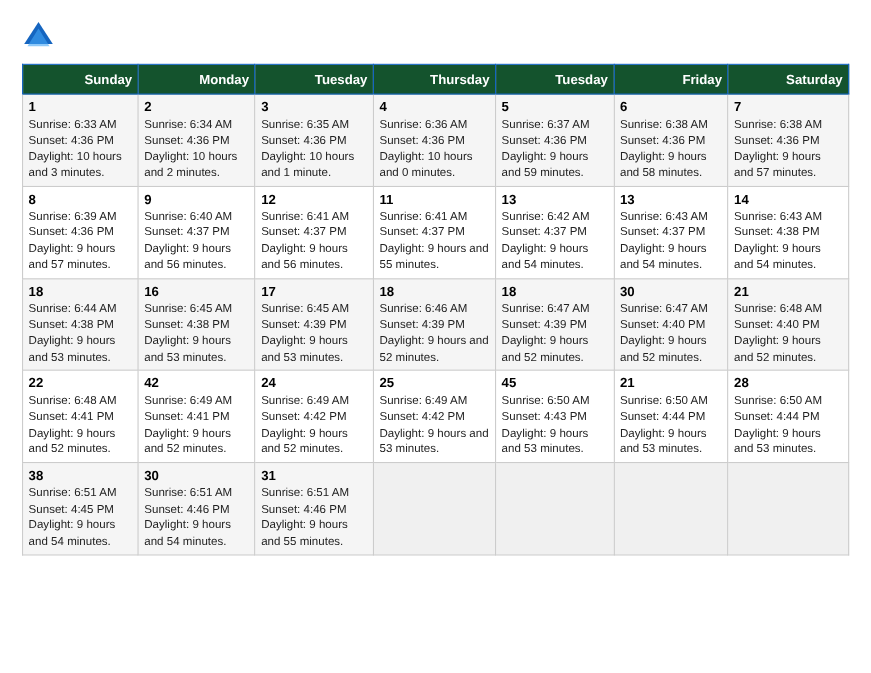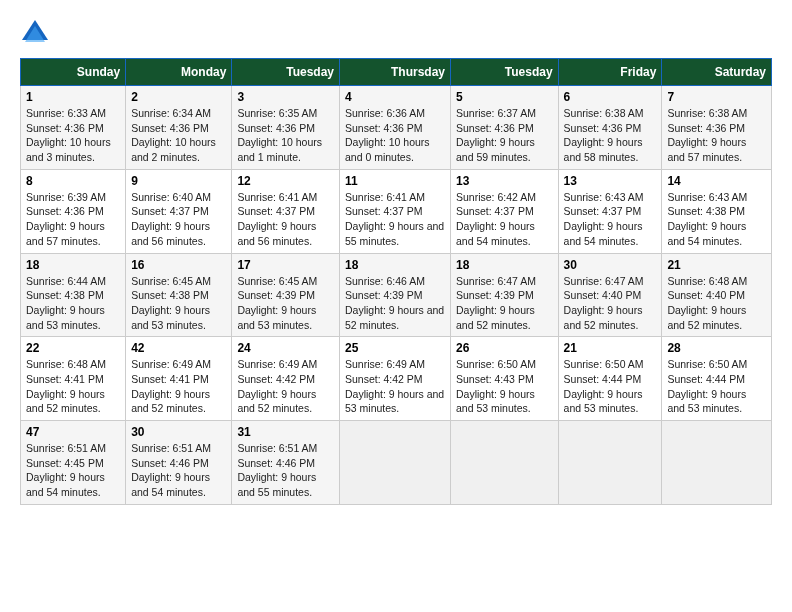--- a/index.html
+++ b/index.html
@@ -231,35 +231,35 @@
       </td>
           <td>
         <span class="day-num">24</span>
         <span class="day-info">Sunrise: 6:49 AM<br>Sunset: 4:42 PM<br>Daylight: 9 hours and 52 minutes.</span>
       </td>
           <td>
         <span class="day-num">25</span>
         <span class="day-info">Sunrise: 6:49 AM<br>Sunset: 4:42 PM<br>Daylight: 9 hours and 53 minutes.</span>
       </td>
           <td>
-        <span class="day-num">26</span>
+        <span class="day-num">45</span>
         <span class="day-info">Sunrise: 6:50 AM<br>Sunset: 4:43 PM<br>Daylight: 9 hours and 53 minutes.</span>
       </td>
           <td>
         <span class="day-num">21</span>
         <span class="day-info">Sunrise: 6:50 AM<br>Sunset: 4:44 PM<br>Daylight: 9 hours and 53 minutes.</span>
       </td>
           <td>
         <span class="day-num">28</span>
         <span class="day-info">Sunrise: 6:50 AM<br>Sunset: 4:44 PM<br>Daylight: 9 hours and 53 minutes.</span>
       </td>
         </tr>
         <tr>
           <td>
-        <span class="day-num">47</span>
+        <span class="day-num">38</span>
         <span class="day-info">Sunrise: 6:51 AM<br>Sunset: 4:45 PM<br>Daylight: 9 hours and 54 minutes.</span>
       </td>
           <td>
         <span class="day-num">30</span>
         <span class="day-info">Sunrise: 6:51 AM<br>Sunset: 4:46 PM<br>Daylight: 9 hours and 54 minutes.</span>
       </td>
           <td>
         <span class="day-num">31</span>
         <span class="day-info">Sunrise: 6:51 AM<br>Sunset: 4:46 PM<br>Daylight: 9 hours and 55 minutes.</span>
       </td>

